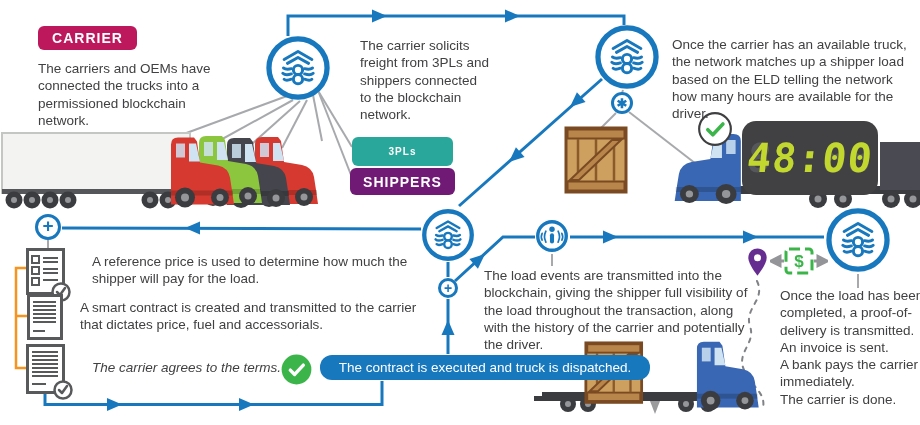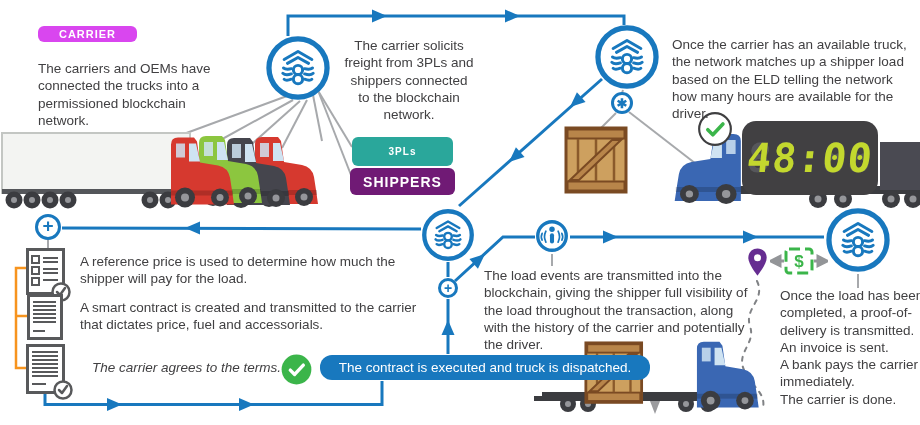--- a/index.html
+++ b/index.html
@@ -3,21 +3,21 @@
 <meta charset="utf-8">
 <style>
   html,body{margin:0;padding:0;background:#fff;}
   #stage{position:relative;width:920px;height:425px;background:#fff;overflow:hidden;
          font-family:"Liberation Sans",sans-serif;color:#414042;}
   .abs{position:absolute;}
   .note{position:absolute;font-size:13.5px;line-height:1.28;color:#414042;}
   .prewrap{white-space:pre-line;}
   .pill{position:absolute;display:flex;align-items:center;justify-content:center;
         color:#fff;font-weight:bold;border-radius:6px;}
-  #carrier-badge{left:38px;top:26px;width:99px;height:16px;background:#d946ef;font-size:11px;letter-spacing:1px;}
+  #carrier-badge{left:38px;top:26px;width:99px;height:24px;background:#be185d;font-size:14px;letter-spacing:1px;}
   #box-3pls{left:352px;top:137px;width:101px;height:29px;background:#2aa79b;font-size:10px;letter-spacing:1px;}
   #box-shippers{left:350px;top:168px;width:105px;height:27px;background:#701a75;font-size:14px;letter-spacing:1px;}
   #contract-banner{left:320px;top:355px;width:330px;height:25px;background:#1878be;border-radius:12px;
         font-size:13.5px;font-weight:normal;}
   .node{position:absolute;}
   .circ{position:absolute;box-sizing:border-box;background:#fff;border-radius:50%;
         display:flex;align-items:center;justify-content:center;color:#1878be;font-weight:bold;}
   #plus-left{left:35px;top:214px;width:26px;height:26px;border:3.5px solid #1878be;font-size:19px;padding-bottom:2px;}
   #plus-mid{left:438px;top:278px;width:20px;height:20px;border:3px solid #1878be;font-size:14px;padding-bottom:1px;}
   #asterisk-node{left:611px;top:92px;width:22px;height:22px;border:3px solid #1878be;font-size:13px;}
@@ -283,23 +283,23 @@
       <path d="M33,46 L36,49 L41,42" stroke="#58595b" stroke-width="2.5" fill="none" stroke-linecap="round" stroke-linejoin="round"></path>
     </svg>
     </div>
 
   <div class="pill" id="carrier-badge">CARRIER</div>
   <div class="pill" id="box-3pls">3PLs</div>
   <div class="pill" id="box-shippers">SHIPPERS</div>
   <div class="pill" id="contract-banner">The contract is executed and truck is dispatched.</div>
 
   <div class="note" style="left:38px;top:60px;width:200px;">The carriers and OEMs have connected the trucks into a permissioned blockchain network.</div>
-  <div class="note" style="left:344px;top:37px;width:130px;text-align:center;">The carrier solicits freight from 3PLs and shippers connected to the blockchain network.</div>
+  <div class="note" style="left:360px;top:37px;width:130px;">The carrier solicits freight from 3PLs and shippers connected to the blockchain network.</div>
   <div class="note" style="left:672px;top:36px;width:246px;">Once the carrier has an available truck, the network matches up a shipper load based on the ELD telling the network how many hours are available for the driver.</div>
-  <div class="note" style="left:80px;top:253px;width:330px;">A reference price is used to determine how much the shipper will pay for the load.</div>
+  <div class="note" style="left:92px;top:253px;width:330px;">A reference price is used to determine how much the shipper will pay for the load.</div>
   <div class="note" style="left:80px;top:299px;width:342px;">A smart contract is created and transmitted to the carrier that dictates price, fuel and accessorials.</div>
   <div class="note" style="left:92px;top:359px;width:220px;font-style:italic;">The carrier agrees to the terms.</div>
   <div class="note" style="left:484px;top:267px;width:268px;">The load events are transmitted into the blockchain, giving the shipper full visibility of the load throughout the transaction, along with the history of the carrier and potentially the driver.</div>
   <div class="note prewrap" style="left:780px;top:287px;width:150px;">Once the load has been completed, a proof-of-delivery is transmitted.
 An invoice is sent.
 A bank pays the carrier immediately.
 The carrier is done.</div>
 
   <div class="abs" id="eld-clock">
     <div class="seg ghost">88:88</div>

